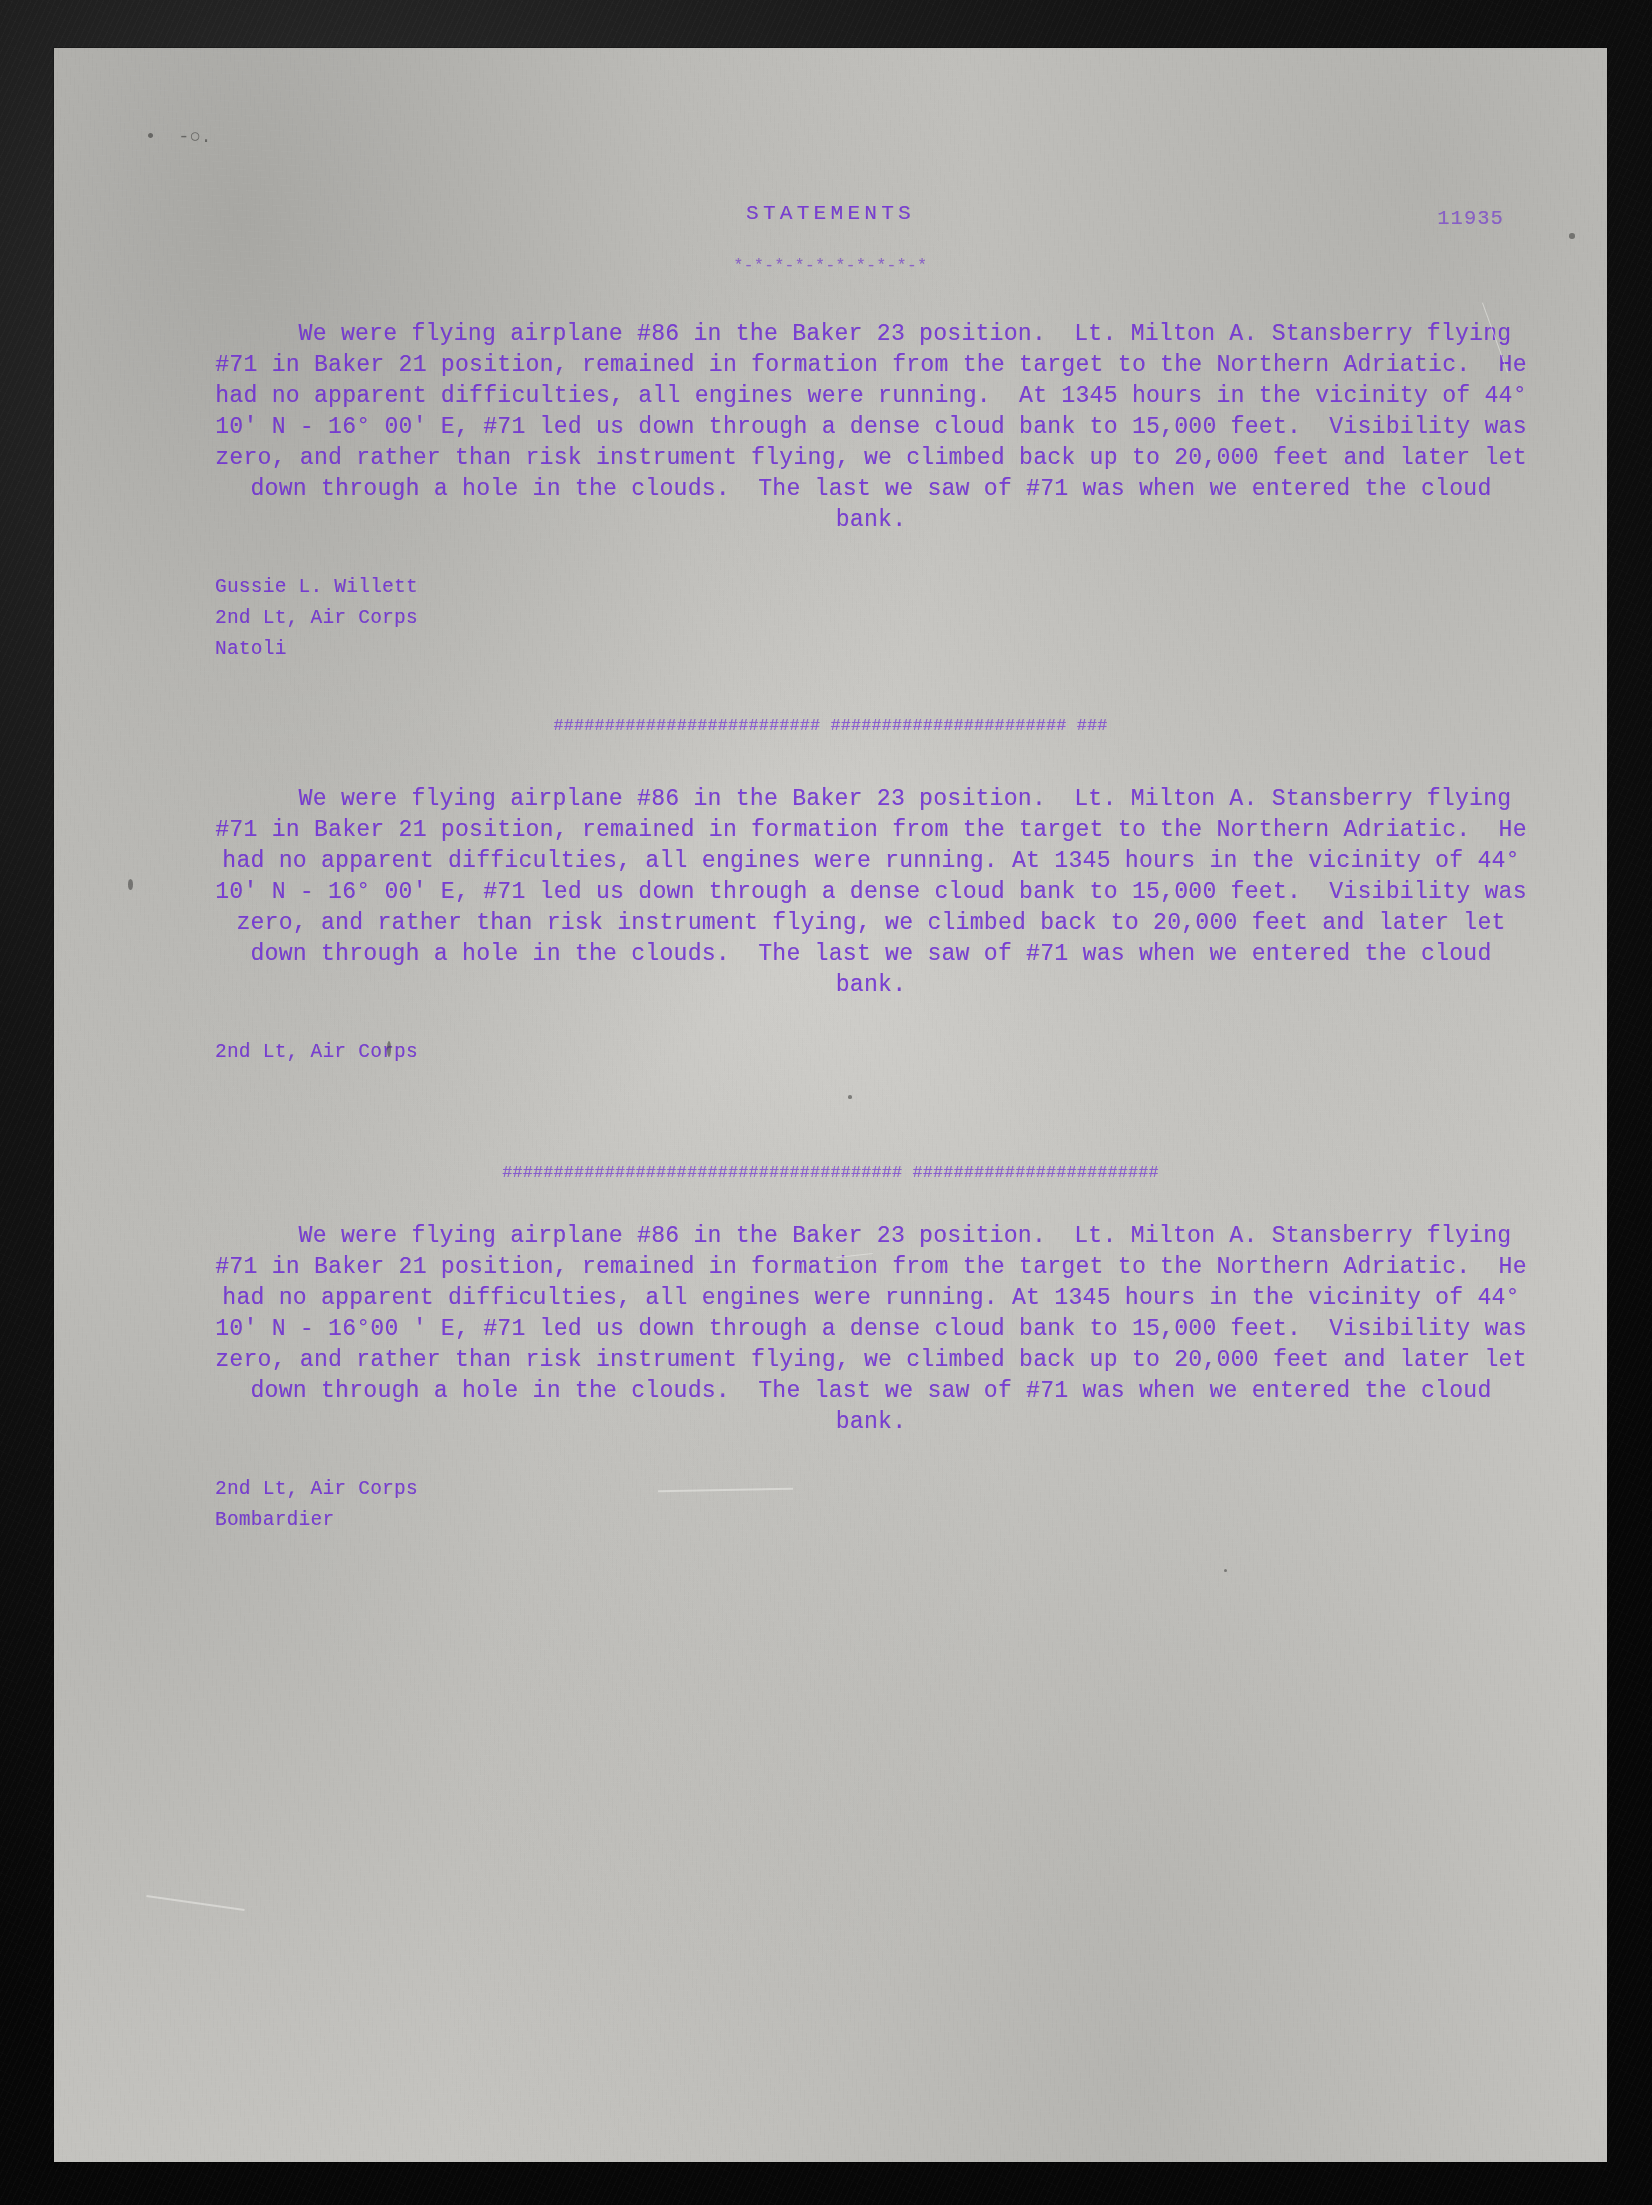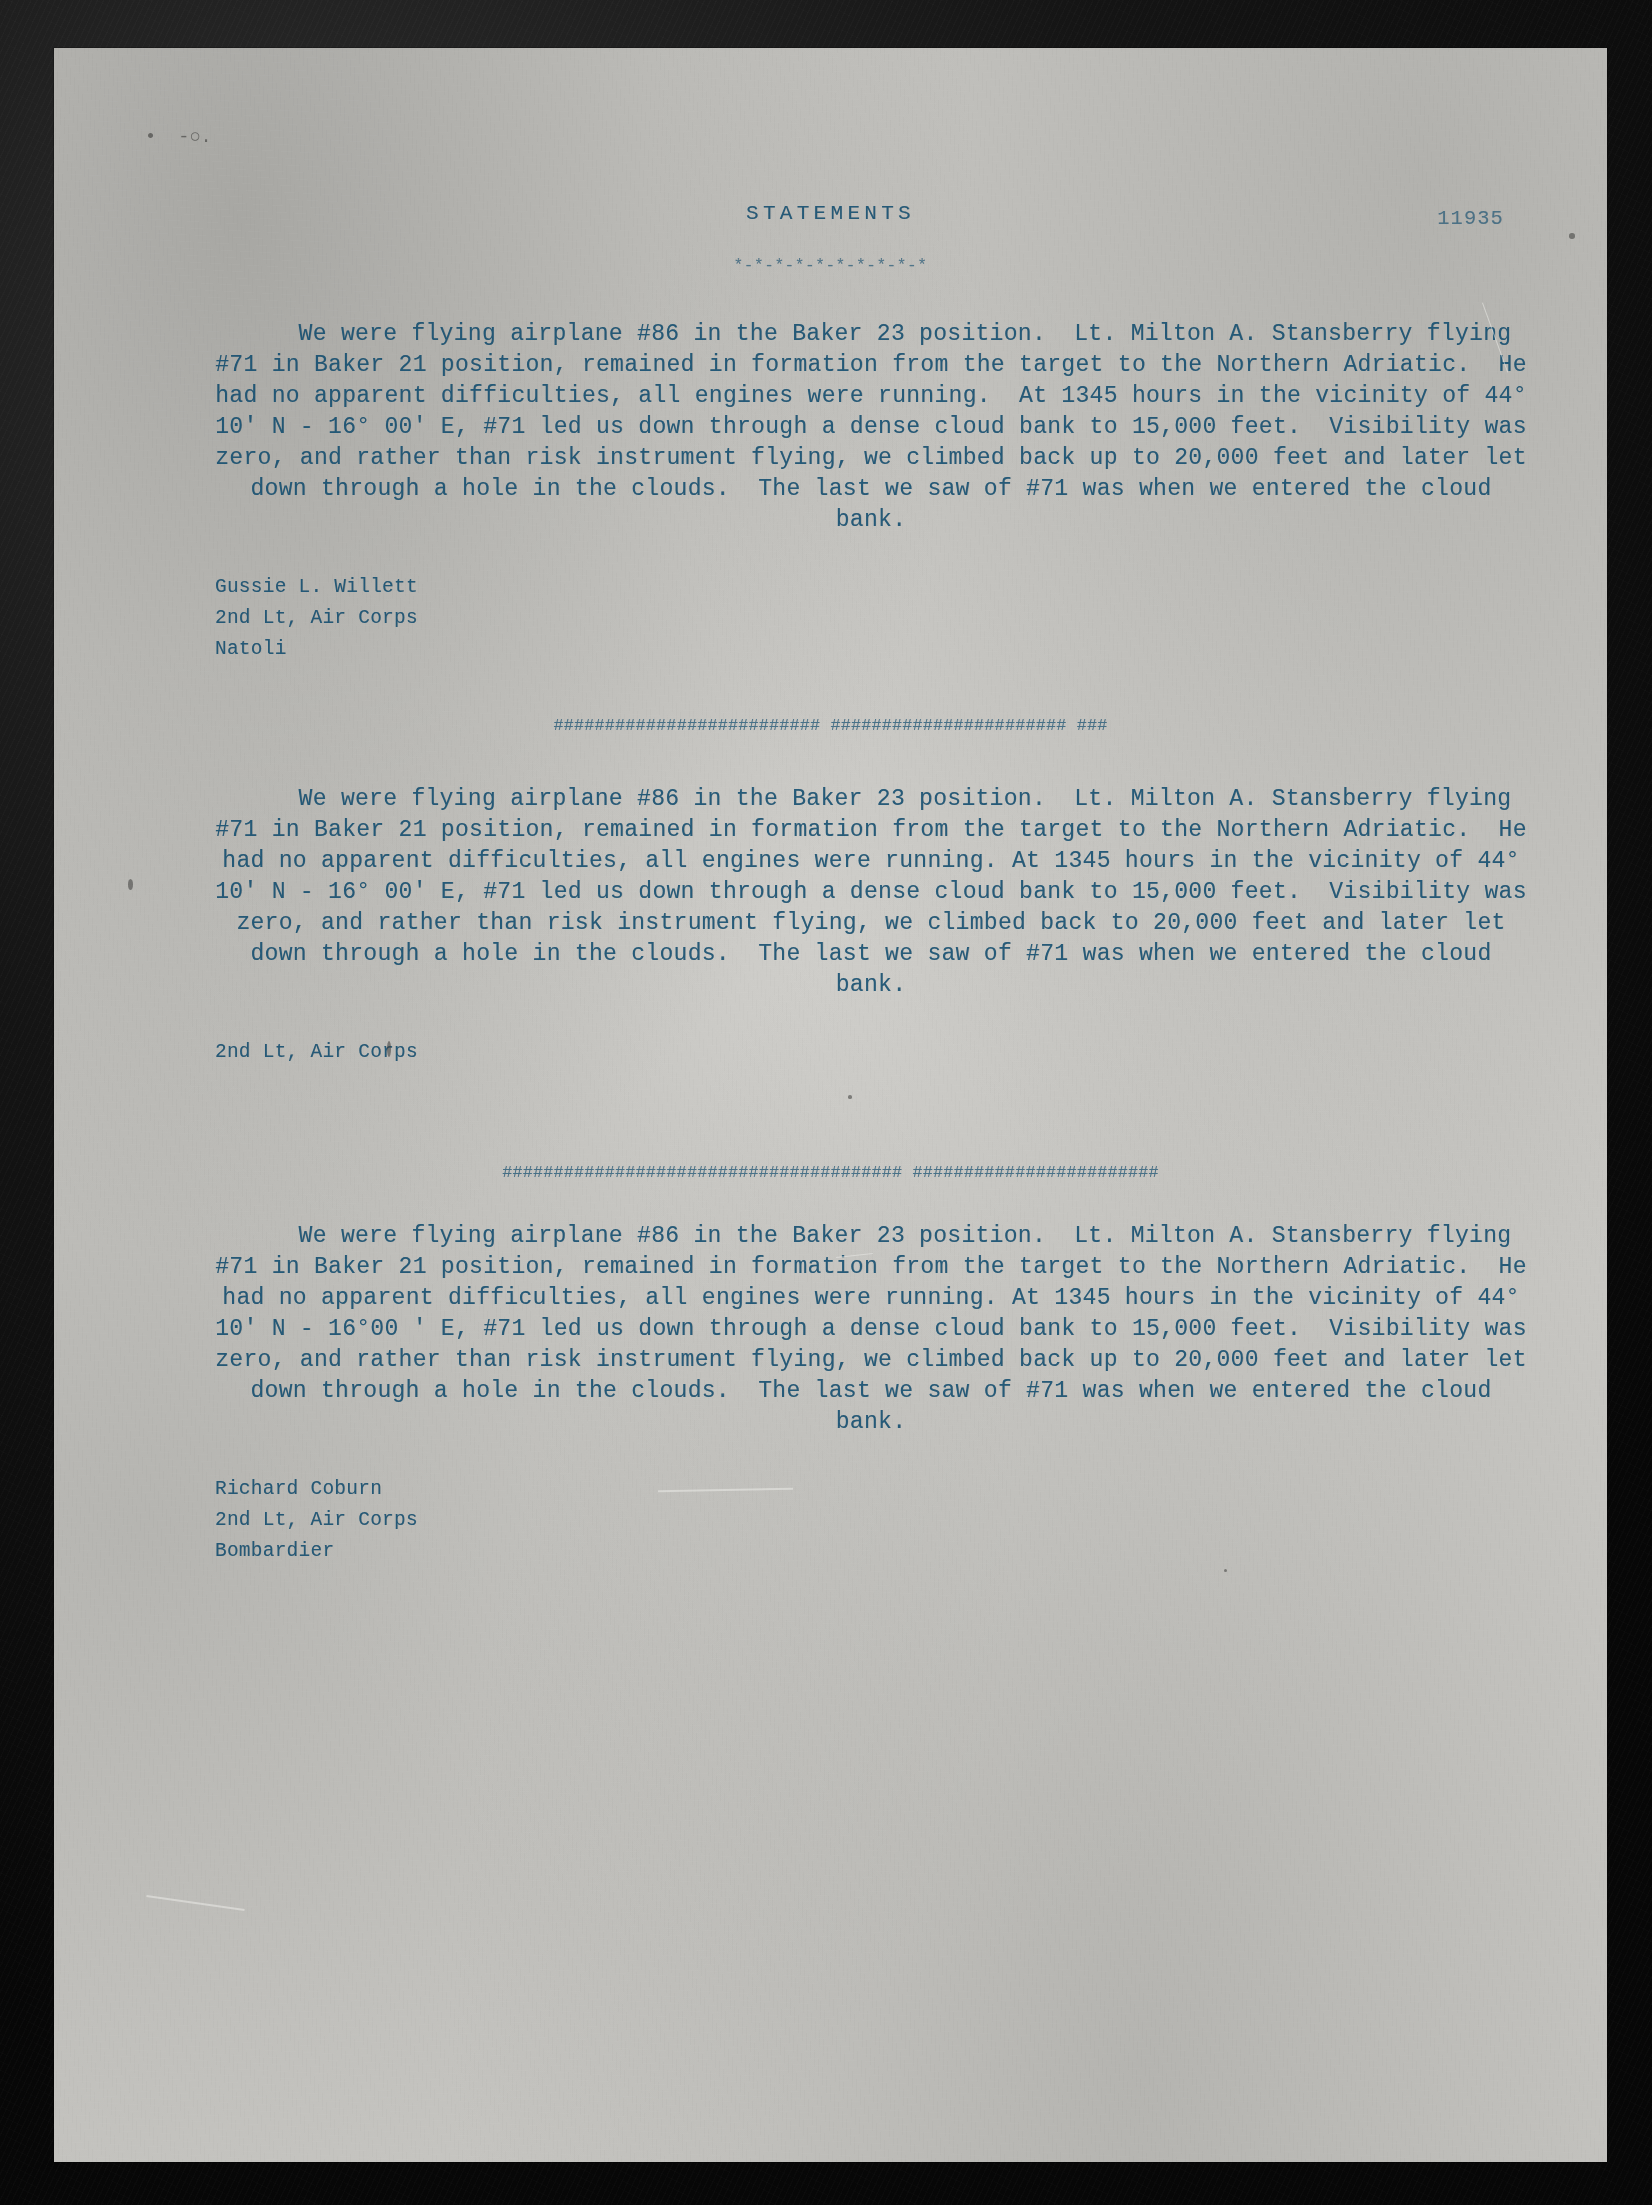--- a/index.html
+++ b/index.html
@@ -68,21 +68,21 @@
   }
 
   .content {
     position: absolute;
     inset: 0;
     z-index: 3;
   }
 
   
   .typed {
-    color: #0c4a6e;
+    color: #6d28d9;
     font-family: "Liberation Mono", monospace;
     letter-spacing: 0.3px;
     opacity: .86;
     text-shadow: 0.3px 0.3px 0 rgba(90,90,90,.45);
   }
 
   .doc-title {
     position: absolute;
     top: 154px;
     left: 0;
@@ -205,21 +205,20 @@
       <div class="signature">
         <div class="typed">2nd Lt, Air Corps</div>
       </div>
     </div>
 
     <div class="typed divider" id="div2">#######################################  ########################</div>
 
     <div class="block" id="block3">
       <div class="typed para">We were flying airplane #86 in the Baker 23 position.  Lt. Milton A. Stansberry flying #71 in Baker 21 position, remained in formation from the target to the Northern Adriatic.  He had no apparent difficulties, all engines were running. At 1345 hours in the vicinity of 44° 10' N - 16°00 ' E, #71 led us down through a dense cloud bank to 15,000 feet.  Visibility was zero, and rather than risk instrument flying, we climbed back up to 20,000 feet and later let down through a hole in the clouds.  The last we saw of #71 was when we entered the cloud bank.</div>
       <div class="signature">
-        <div class="typed">Richard Coburn</div>
         <div class="typed">2nd Lt, Air Corps</div>
         <div class="typed">Bombardier</div>
       </div>
     </div>
 
   </div>
 
   <span class="speck" style="left:333px; top:993px; width:4.3px; height:16px;"></span>
   <span class="speck" style="left:794px; top:1047px; width:3.7px; height:3.7px;"></span>
   <span class="speck" style="left:1170px; top:1521px; width:3.1px; height:3.1px;"></span>

